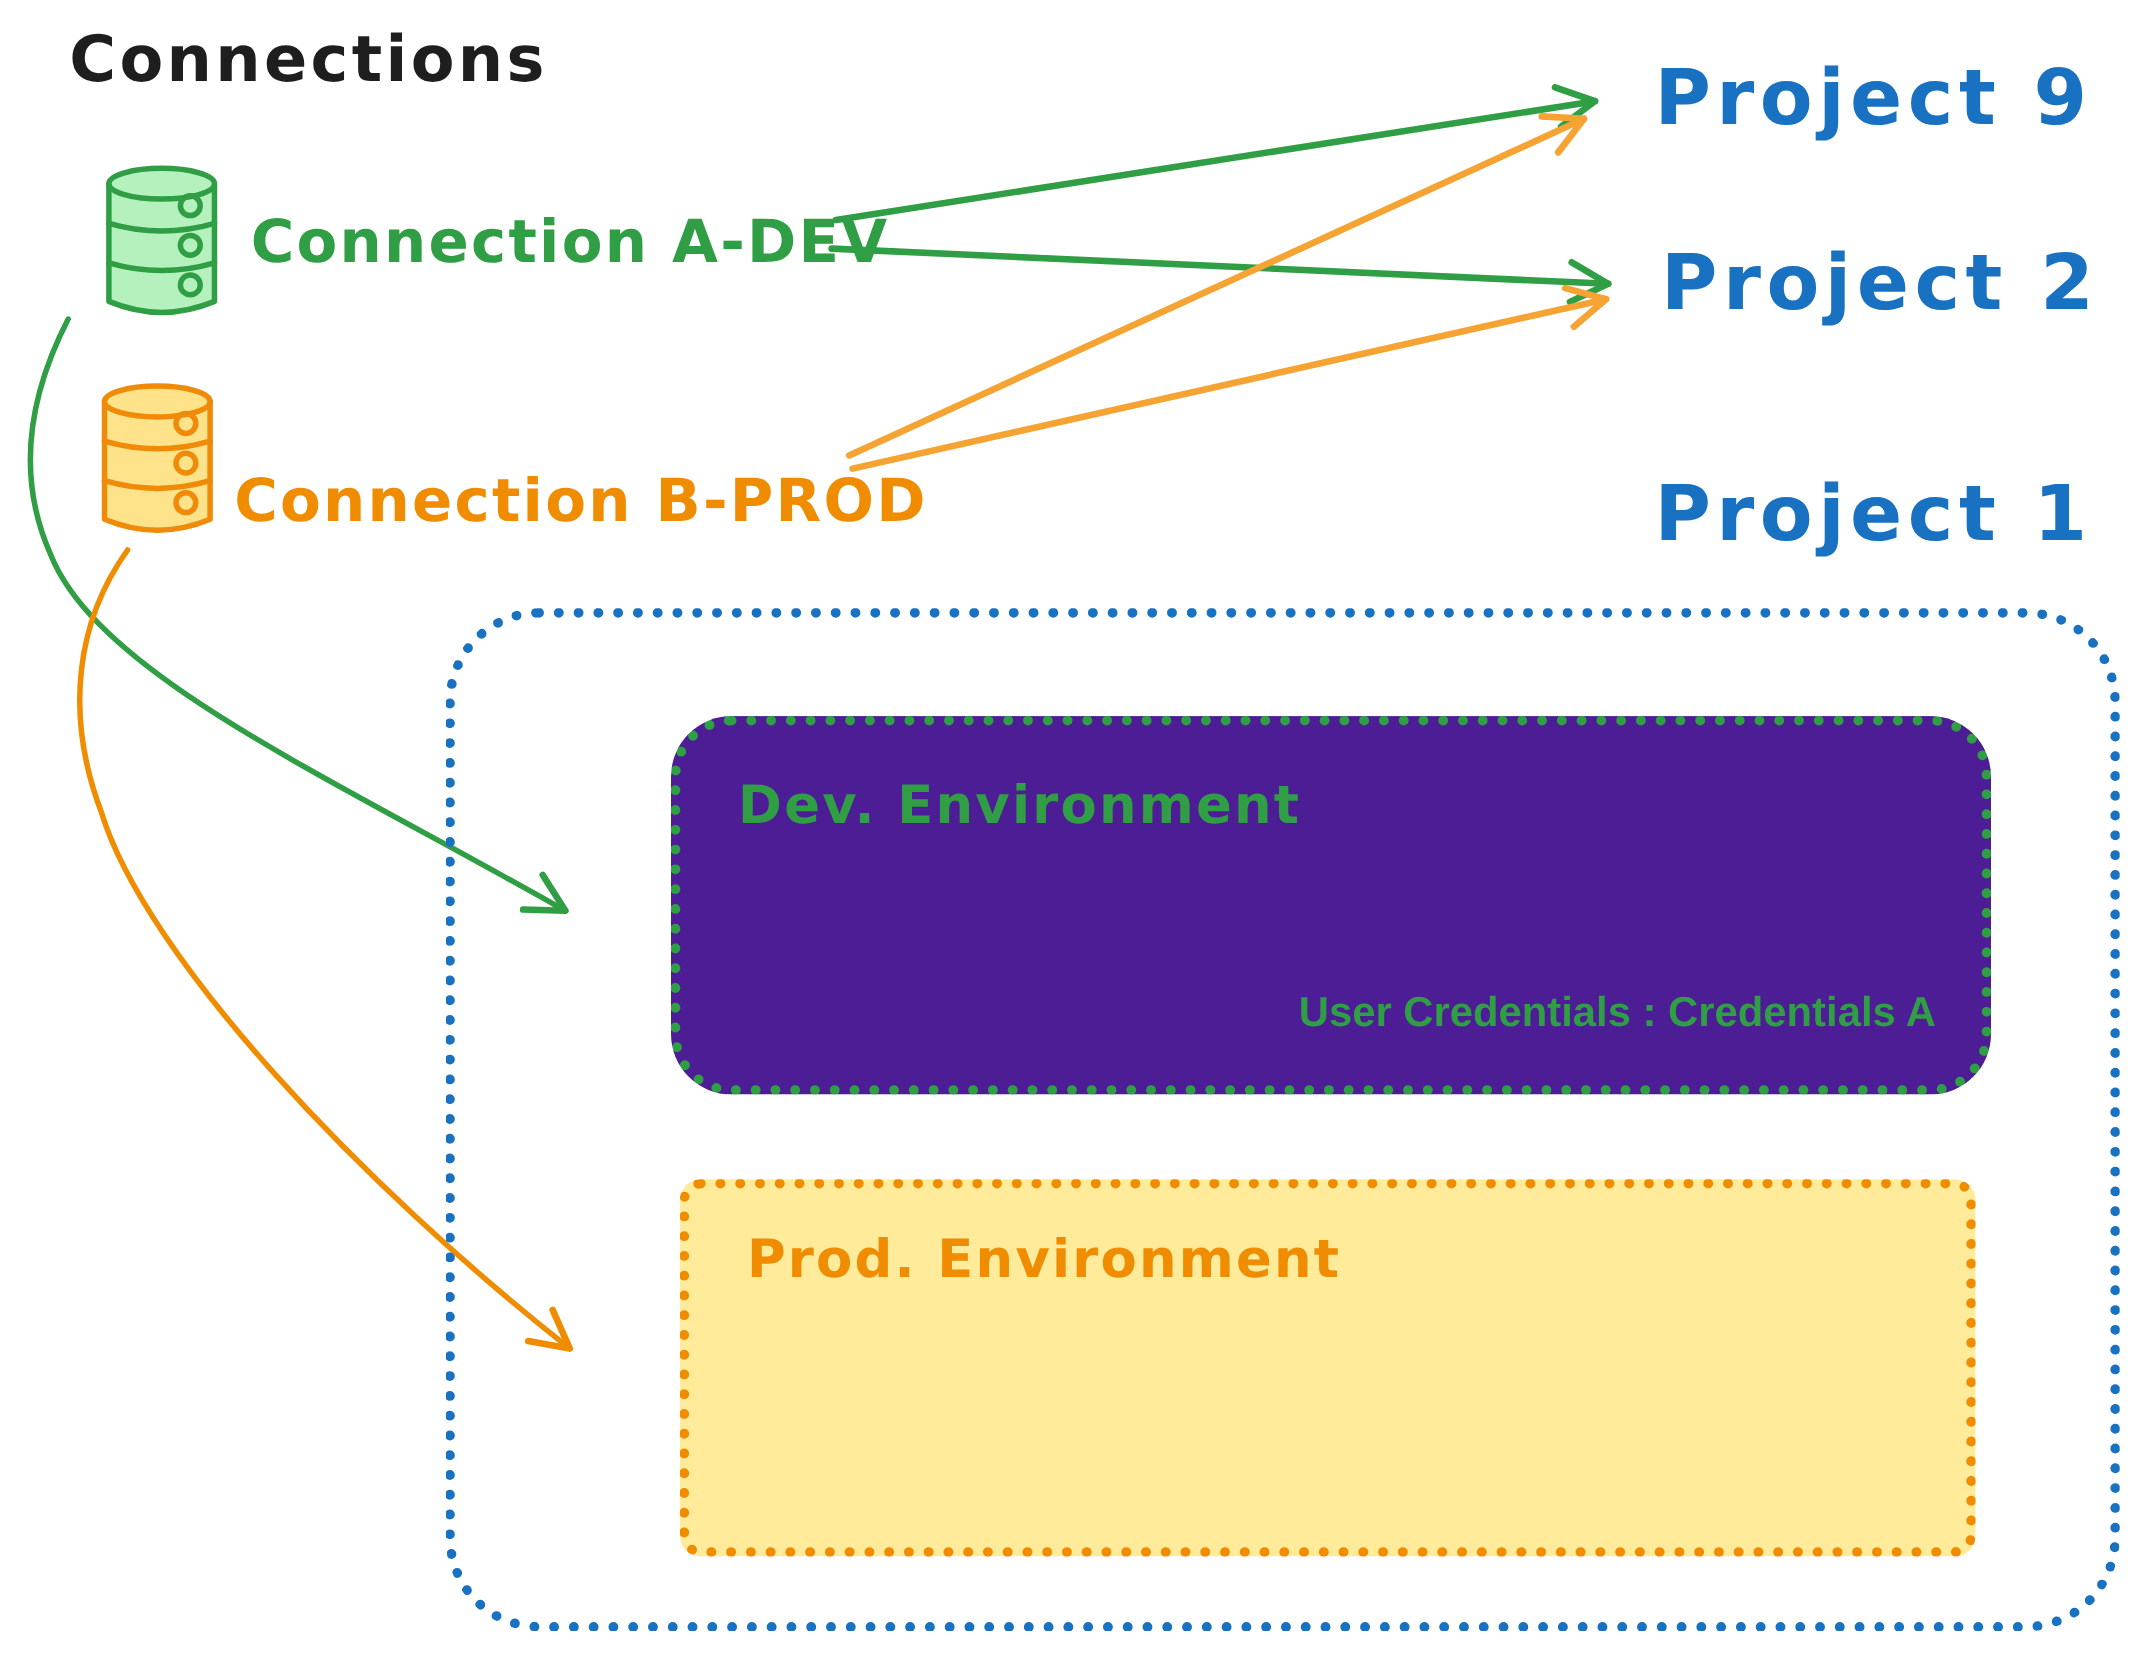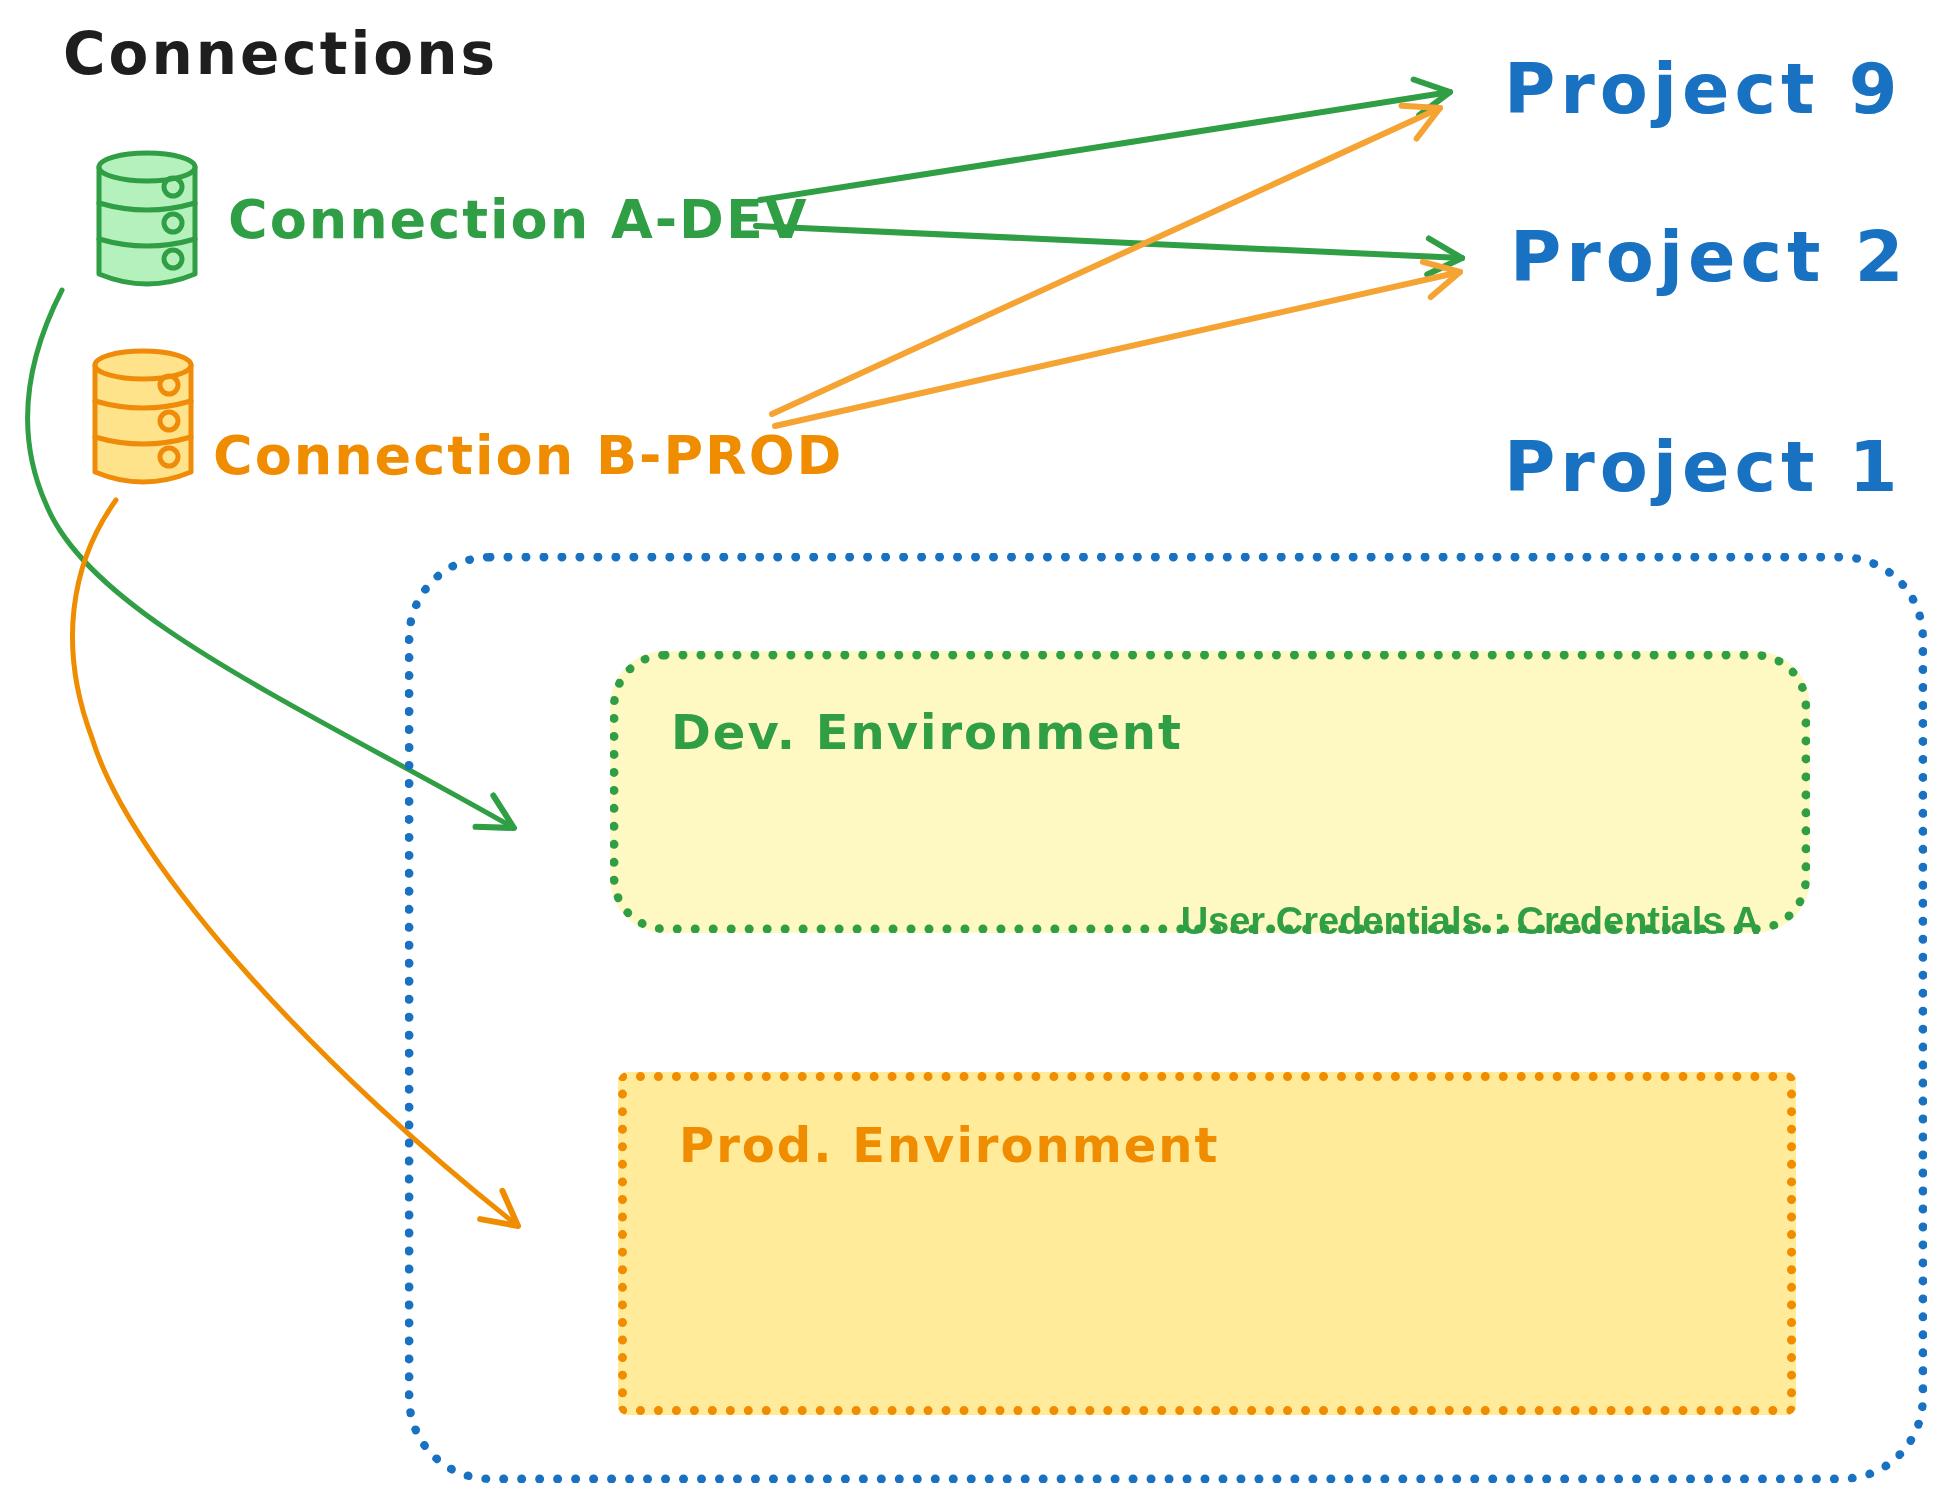--- a/index.html
+++ b/index.html
@@ -17,26 +17,26 @@
   .project{position:absolute;font-size:70px;font-weight:700;color:#1971c2;letter-spacing:5px;white-space:nowrap;}
   .p3{left:1504px;top:48px;}
   .p2{left:1510px;top:216px;}
   .p1{left:1490px;top:426px;margin-left:14px;}
   .box{position:absolute;box-sizing:border-box;}
   .box-blue{
     left:405px;top:553px;width:1522px;height:930px;
     border:9px dotted #1971c2;border-radius:85px;background:transparent;
   }
   .box-green{
-    left:196px;top:89px;width:1200px;height:282px;
-    border:9px dotted #2f9e44;border-radius:55px;background:#fef9c3;
+    left:196px;top:89px;width:1200px;height:344px;
+    border:9px dotted #2f9e44;border-radius:55px;background:#4c1d95;
   }
   .box-orange{
     left:204px;top:510px;width:1178px;height:343px;
-    border:9px dotted #f08c00;border-radius:9px;background:#ffeb99;
+    border:9px dotted #f08c00;border-radius:19px;background:#ffeb99;
   }
   .env-title{position:absolute;left:52px;font-size:48px;font-weight:700;letter-spacing:2px;white-space:nowrap;}
   .box-green .env-title{top:44px;color:#2f9e44;}
   .box-orange .env-title{top:36px;color:#f08c00;}
   .env-cred{
     position:absolute;right:41px;font-family:Liberation Sans, sans-serif;
     font-size:38px;font-weight:700;white-space:nowrap;
   }
   .box-green .env-cred{top:240px;color:#2f9e44;}
   .box-orange .env-cred{top:248px;color:#f08c00;}

